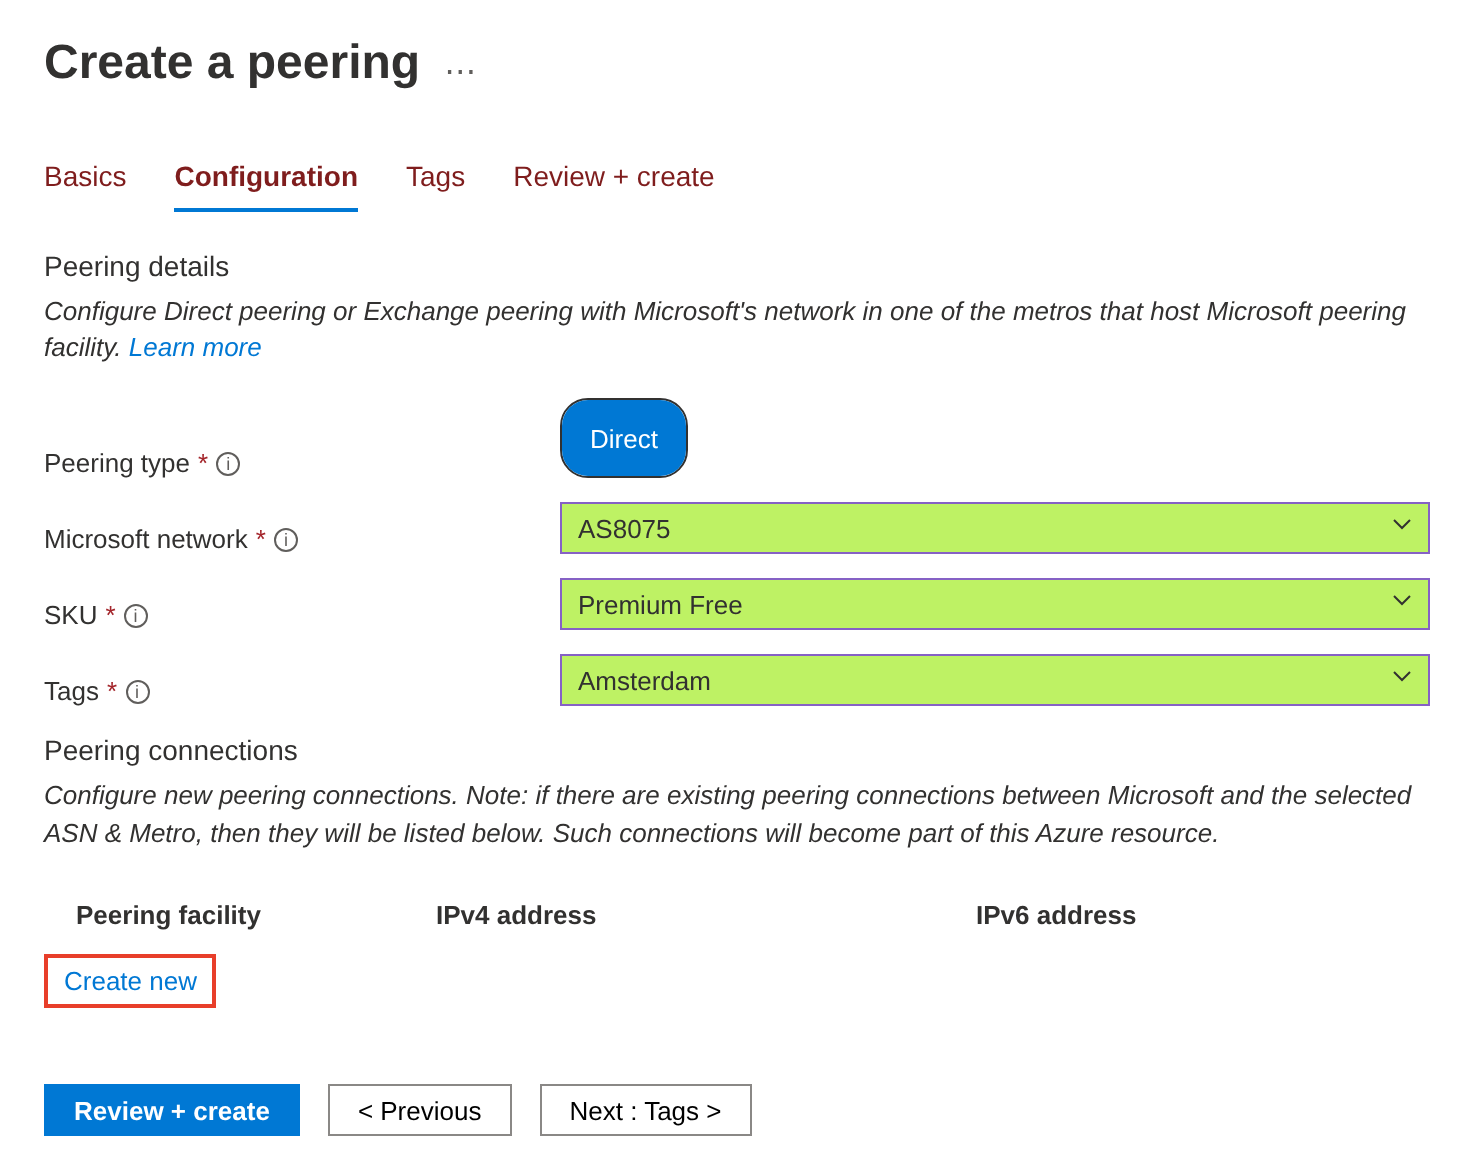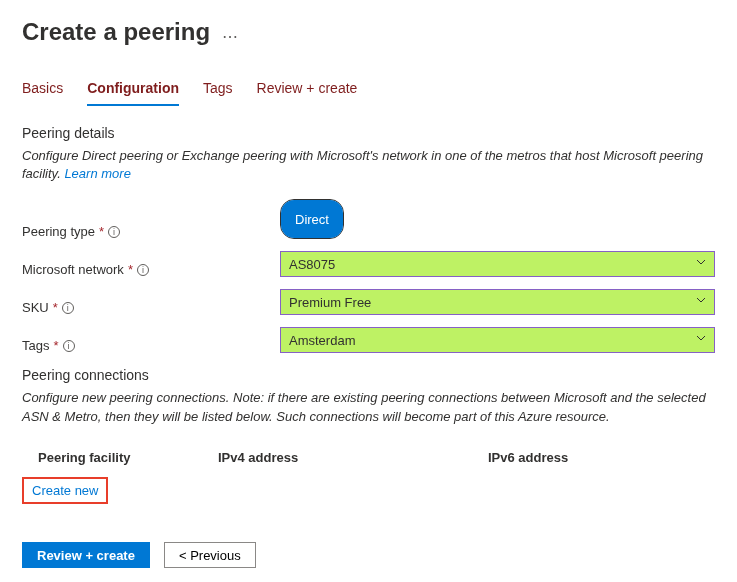--- a/index.html
+++ b/index.html
@@ -262,13 +262,14 @@
   </div>
 
   <div class="create-new-wrap">
     <span class="create-new">Create new</span>
   </div>
 </div>
 
 <div class="footer">
   <button class="btn primary">Review + create</button>
   <button class="btn">&lt; Previous</button>
+  <button class="btn">Next : Tags &gt;</button>
 </div>
 
 </body></html>

